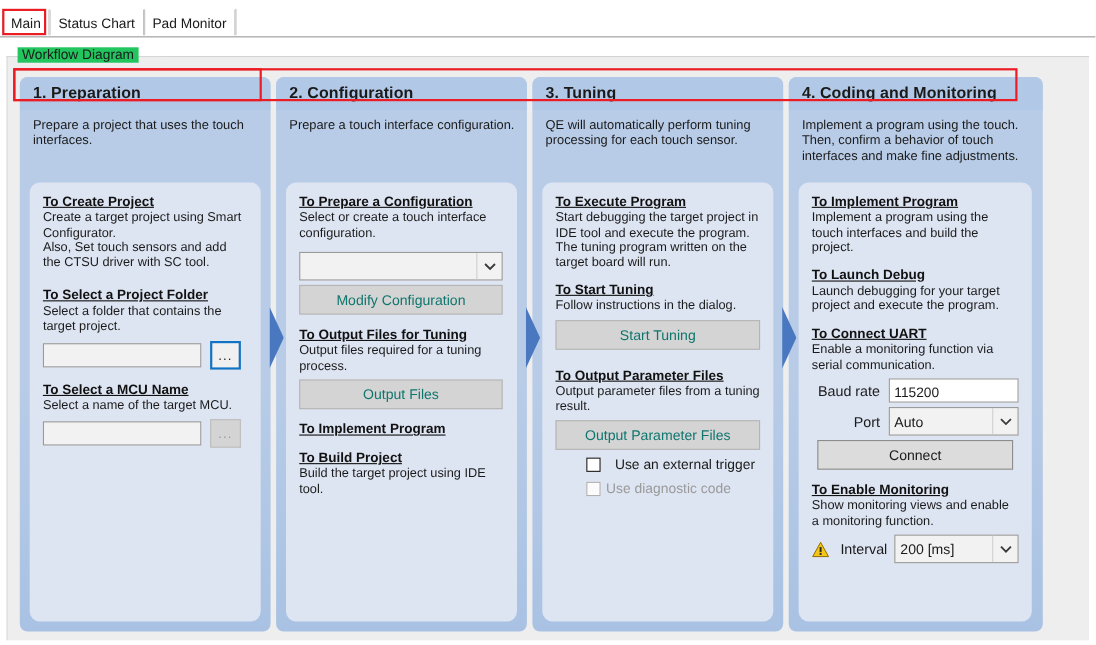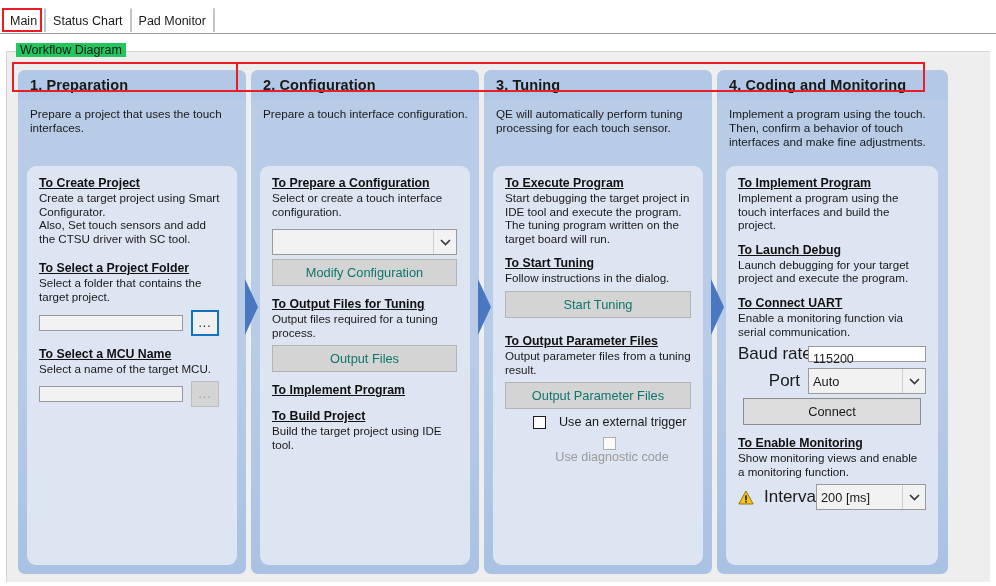--- a/index.html
+++ b/index.html
@@ -168,21 +168,21 @@
     margin: 0 0 0 0;
   }
   .gap-lg { height: 16px; }
   .gap-md { height: 11px; }
   .gap-sm { height: 6px; }
 
   
   .row { display: flex; align-items: center; }
 
   .textbox {
-    height: 16px;
+    height: 22px;
     background: #f2f2f2;
     border: 1px solid #9a9a9a;
     box-sizing: border-box;
     font-size: 12.5px;
     color: #1a1a1a;
     padding: 0 4px;
     line-height: 24px;
   }
   .textbox.white { background: #ffffff; }
 
@@ -240,36 +240,36 @@
     border-left: 1px solid #cfcfcf;
     color: #3a3a3a;
     font-size: 10px;
   }
 
   .check-row {
     display: flex; align-items: center;
     font-size: 12.6px;
     color: #1a1a1a;
   }
-  .check-row.disabled { color: #9a9a9a; flex-direction: column; }
+  .check-row.disabled { color: #9a9a9a; }
   .checkbox {
     width: 13px; height: 13px;
     background: #ffffff;
     border: 1px solid #1a1a1a;
     box-sizing: border-box;
     margin-right: 5px;
     flex: 0 0 auto;
   }
   .check-row.disabled .checkbox {
     border-color: #b0b0b0;
     background: #fbfbfb;
   }
 
   .field-label {
-    font-size: 17px;
+    font-size: 13px;
     color: #1a1a1a;
     white-space: nowrap;
   }
 
   .warn-icon {
     width: 16px; height: 15px;
     flex: 0 0 auto;
     display: block;
   }
 

